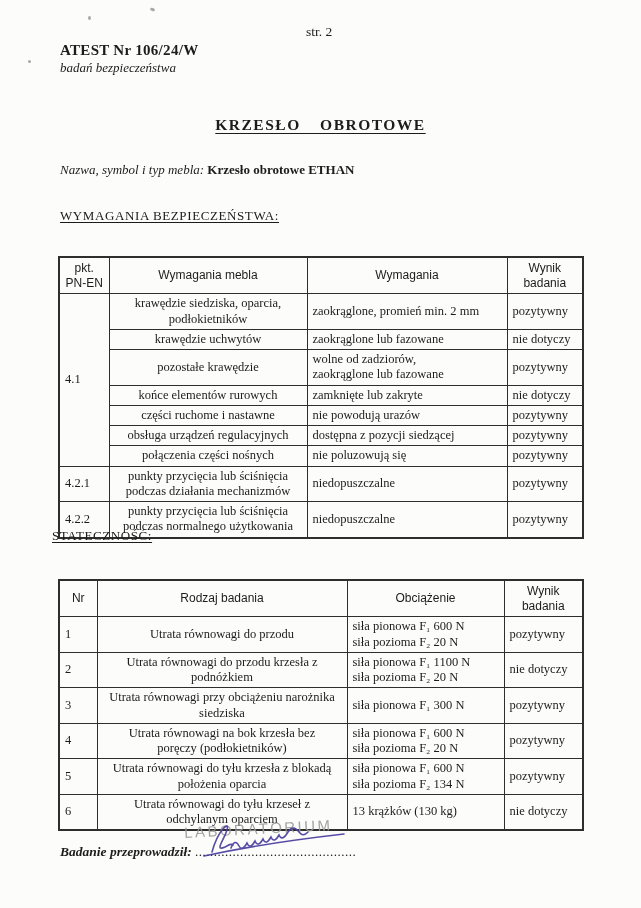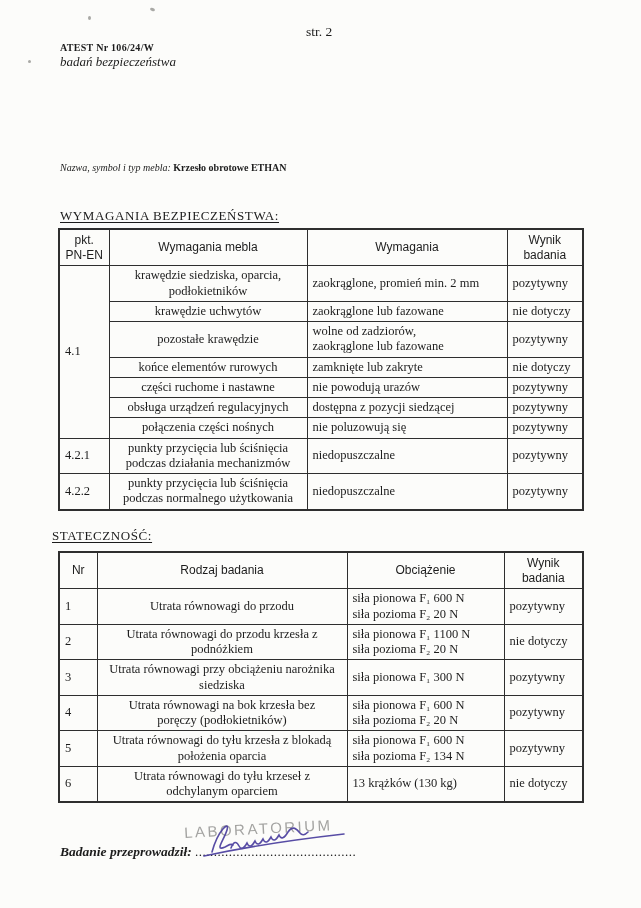--- a/index.html
+++ b/index.html
@@ -8,50 +8,50 @@
     background:#fcfcfa;color:#1c1c1c;overflow:hidden;
     font-family:"Liberation Serif","DejaVu Serif",serif;
   }
   .speck{position:absolute;background:#a9a9a5;border-radius:50%;}
   .speck.s1{left:28px;top:60px;width:3px;height:3px;}
   .speck.s2{left:88px;top:16px;width:3px;height:4px;}
   .speck.s3{left:150px;top:8px;width:5px;height:3px;transform:rotate(20deg);}
 
   .page-number{position:absolute;left:306px;top:24px;font-size:13.5px;}
   .atest-block{position:absolute;left:60px;top:42px;line-height:1.18;}
-  .atest-no{font-weight:bold;font-size:10px;letter-spacing:.3px;}
+  .atest-no{font-weight:bold;font-size:15px;letter-spacing:.3px;}
   .atest-sub{font-style:italic;font-size:13px;}
 
   .doc-title{
     position:absolute;left:0;top:116px;width:100%;text-align:center;
     font-size:15.5px;font-weight:bold;letter-spacing:1.5px;word-spacing:14px;
     text-decoration:underline;text-underline-offset:3px;
   }
-  .name-line{position:absolute;left:60px;top:162px;font-size:10px;}
+  .name-line{position:absolute;left:60px;top:162px;font-size:13px;}
   .name-label{font-style:italic;}
   .name-value{font-weight:bold;}
 
   .section-heading{
     position:absolute;font-size:13px;letter-spacing:.6px;
     text-decoration:underline;text-underline-offset:2px;
   }
   .heading-safety{left:60px;top:208px;}
   .heading-stability{left:52px;top:528px;text-decoration:underline;}
 
   table.doc-table{
     position:absolute;left:58px;border-collapse:collapse;
     font-size:12.5px;table-layout:fixed;background:transparent;
   }
   .table-safety{top:228px;width:524px;}
   .table-stability{top:551px;width:524px;}
   table.doc-table td,table.doc-table th{
     border:1px solid #2e2e2e;padding:2px 5px;vertical-align:middle;
     white-space:pre-line;line-height:1.22;font-weight:normal;
   }
-  table.doc-table{border:2px solid #2e2e2e;}
+  table.doc-table{border:2px solid #2e2e2e;margin-top:28px;}
   table.doc-table thead th{
     font-family:"Liberation Sans","DejaVu Sans",sans-serif;
     font-size:12px;text-align:center;padding:3px 4px;
   }
   td.c-center{text-align:left;}
   td.c-left{text-align:center;padding-left:8px;}
   
   .table-safety col.col-pkt{width:50px;}
   .table-safety col.col-el{width:198px;}
   .table-safety col.col-req{width:200px;}
@@ -83,20 +83,21 @@
   <span class="speck s2"></span>
   <span class="speck s3"></span>
 
   <div class="page-number">str. 2</div>
 
   <div class="atest-block">
     <div class="atest-no">ATEST Nr 106/24/W</div>
     <div class="atest-sub">badań bezpieczeństwa</div>
   </div>
 
+  <div class="doc-title">KRZESŁO OBROTOWE</div>
 
   <div class="name-line">
     <span class="name-label">Nazwa, symbol i typ mebla:</span>
     <span> </span>
     <span class="name-value">Krzesło obrotowe ETHAN</span>
   </div>
 
   <div class="section-heading heading-safety">WYMAGANIA BEZPIECZEŃSTWA:</div>
 
   <table class="doc-table table-safety">

